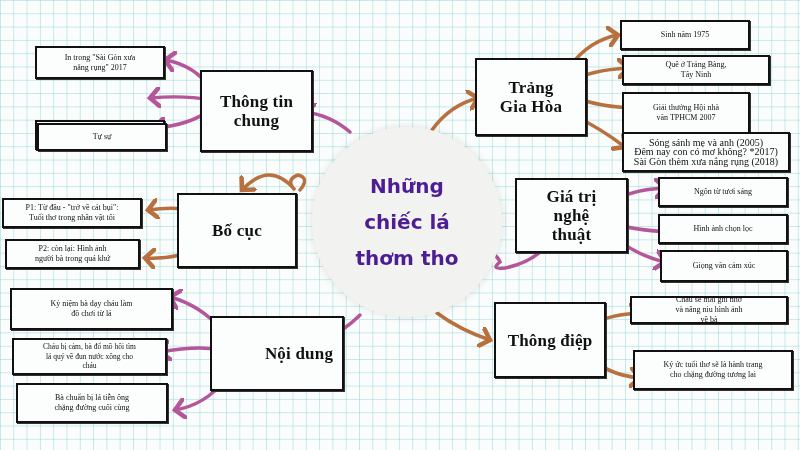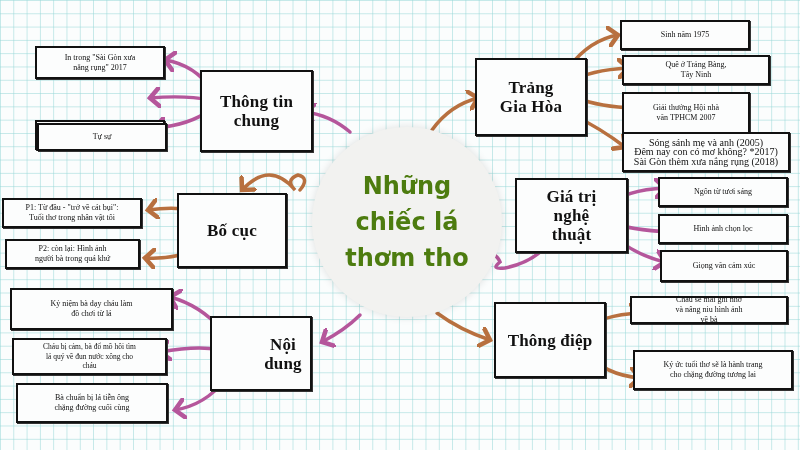--- a/index.html
+++ b/index.html
@@ -22,21 +22,21 @@
   .leaf { font-size:8px; line-height:10px; padding:2px 4px; }
   .hub { font-size:17px; font-weight:bold; line-height:19px; letter-spacing:0.2px; }
   .center {
     position:absolute; left:312px; top:127px; width:190px; height:190px;
     border-radius:50%; background:#f2f2f0;
     box-shadow:0 0 8px rgba(0,0,0,0.12);
     display:flex; align-items:center; justify-content:center;
     text-align:center;
   }
   .center span {
-    font-size:24px; line-height:36px; font-weight:bold; color:#4d7c0f;
+    font-size:20px; line-height:36px; font-weight:bold; color:#4c1d95;
     white-space:pre-line; font-family:"DejaVu Sans", sans-serif;
   }
   svg.arrows { position:absolute; left:0; top:0; width:800px; height:450px; pointer-events:none; }
   .pre { white-space:pre-line; }
 </style>
 </head>
 <body>
 
 <svg class="arrows" viewBox="0 0 800 450">
   <defs>
@@ -116,21 +116,21 @@
 <div class="box leaf pre" style="left:622px;top:92px;width:128px;height:42px;">
   <span>Giải thưởng Hội nhà
 văn TPHCM 2007</span>
 </div>
 <div class="box leaf pre" style="left:622px;top:132px;width:168px;height:40px;font-size:10px;line-height:9.5px;">
   <span>Sóng sánh mẹ và anh (2005)
 Đêm nay con có mơ không? *2017)
 Sài Gòn thèm xưa nắng rụng (2018)</span>
 </div>
 
-<div class="box hub" style="left:177px;top:193px;width:110px;height:75px;">
+<div class="box hub" style="left:177px;top:193px;width:120px;height:75px;">
   <span>Bố cục</span>
 </div>
 <div class="box leaf pre" style="left:2px;top:198px;width:140px;height:30px;">
   <span>P1: Từ đầu - "trở về cát bụi":
 Tuổi thơ trong nhân vật tôi</span>
 </div>
 <div class="box leaf pre" style="left:5px;top:239px;width:135px;height:30px;">
   <span>P2: còn lại: Hình ảnh
 người bà trong quá khứ</span>
 </div>
@@ -143,21 +143,21 @@
 <div class="box leaf" style="left:658px;top:177px;width:130px;height:30px;">
   <span>Ngôn từ tươi sáng</span>
 </div>
 <div class="box leaf" style="left:658px;top:214px;width:130px;height:30px;">
   <span>Hình ảnh chọn lọc</span>
 </div>
 <div class="box leaf" style="left:660px;top:250px;width:128px;height:32px;">
   <span>Giọng văn cảm xúc</span>
 </div>
 
-<div class="box hub" style="left:210px;top:316px;width:102px;height:75px;padding-left:44px;">
+<div class="box hub" style="left:210px;top:316px;width:134px;height:75px;padding-left:44px;">
   <span>Nội dung</span>
 </div>
 <div class="box leaf pre" style="left:10px;top:288px;width:163px;height:42px;">
   <span>Kỷ niệm bà dạy cháu làm
 đồ chơi từ lá</span>
 </div>
 <div class="box leaf pre" style="left:12px;top:338px;width:155px;height:37px;font-size:7.5px;line-height:9.5px;">
   <span>Cháu bị cảm, bà đổ mồ hôi tìm
 lá quý về đun nước xông cho
 cháu</span>

